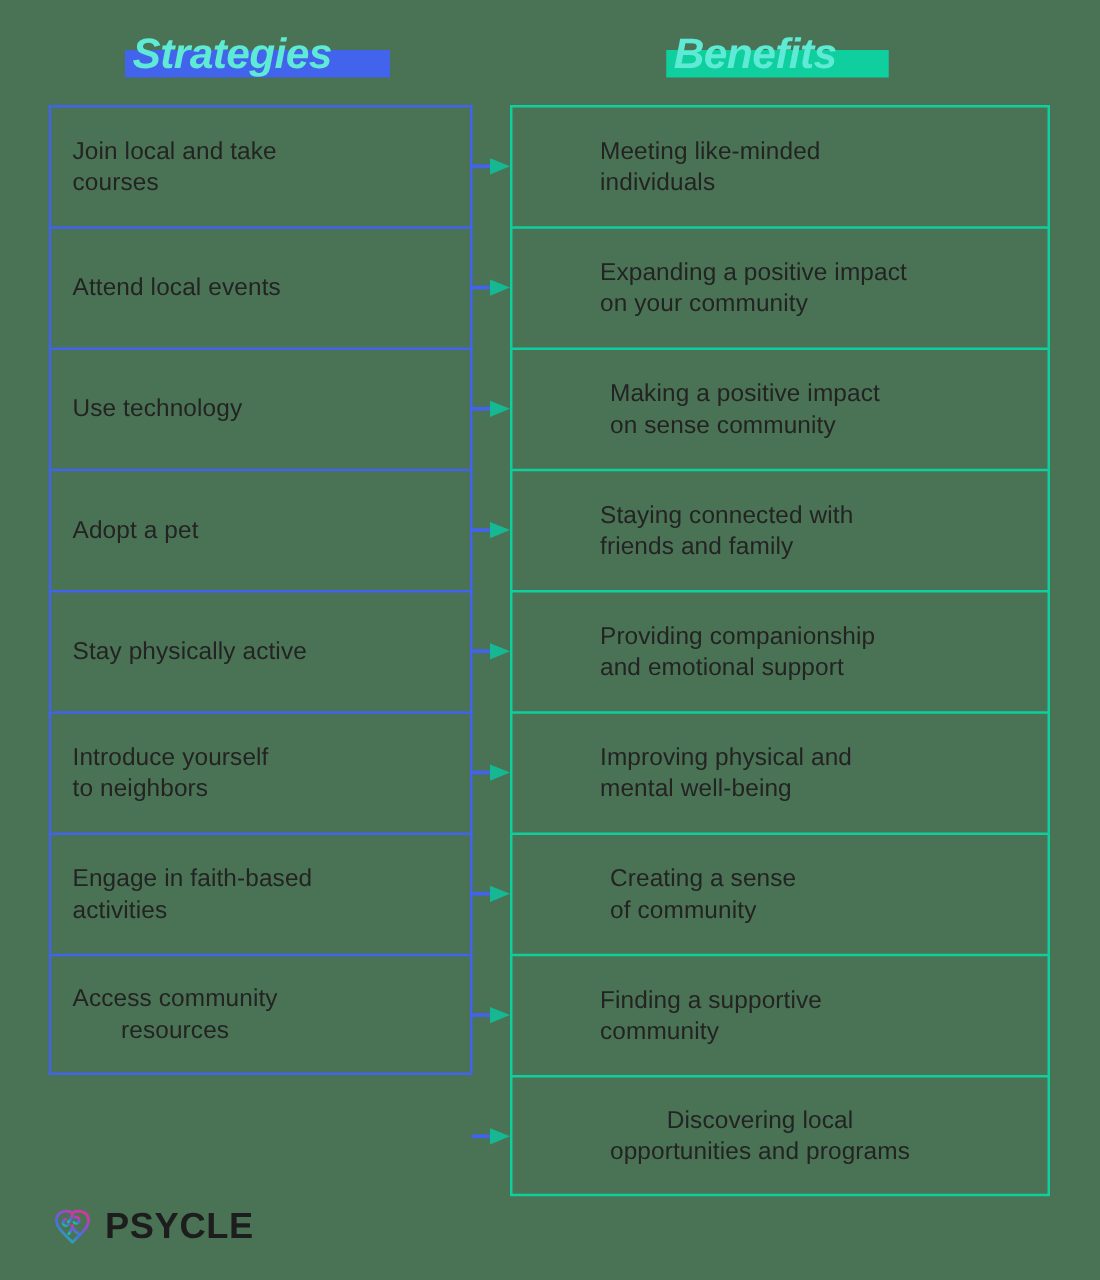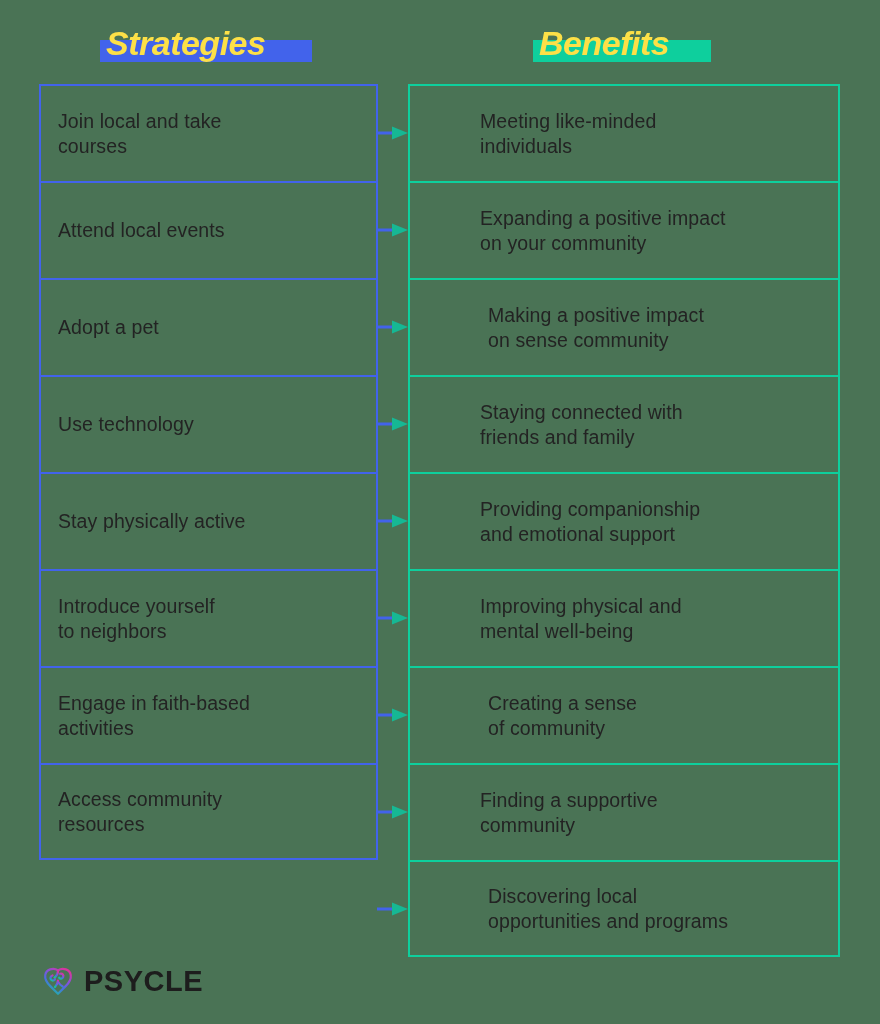--- a/index.html
+++ b/index.html
@@ -60,21 +60,21 @@
   }
 
   .hdr-text {
     position: relative;
     z-index: 1;
     display: block;
     font-size: 34px;
     font-weight: 700;
     font-style: italic;
     letter-spacing: -0.5px;
-    color: #fde047;
+    color: #5eead4;
     line-height: 42px;
     padding: 0 6px;
     white-space: nowrap;
   }
 
   
   .col {
     position: absolute;
     top: 84px;
   }
@@ -94,20 +94,21 @@
     height: 97px;
     display: flex;
     align-items: center;
     border-style: solid;
     border-width: 2px 2px 0 2px;
     background: transparent;
   }
 
   .col .cell:last-child {
     border-bottom-width: 2px;
+    text-align: center;
   }
 
   .col-left .cell  { border-color: #4263eb; }
   .col-right .cell { border-color: #0ecf9d; padding-left: 48px; }
 
   .cell-text {
     display: block;
     font-size: 19.5px;
     line-height: 25px;
     color: #232323;
@@ -184,24 +185,24 @@
 
   <div class="col col-left">
     <div class="cell">
       <span class="cell-text">Join local and take
 courses</span>
     </div>
     <div class="cell">
       <span class="cell-text">Attend local events</span>
     </div>
     <div class="cell">
+      <span class="cell-text">Use technology</span>
+    </div>
+    <div class="cell">
       <span class="cell-text">Adopt a pet</span>
-    </div>
-    <div class="cell">
-      <span class="cell-text">Use technology</span>
     </div>
     <div class="cell">
       <span class="cell-text">Stay physically active</span>
     </div>
     <div class="cell">
       <span class="cell-text">Introduce yourself
 to neighbors</span>
     </div>
     <div class="cell">
       <span class="cell-text">Engage in faith-based

